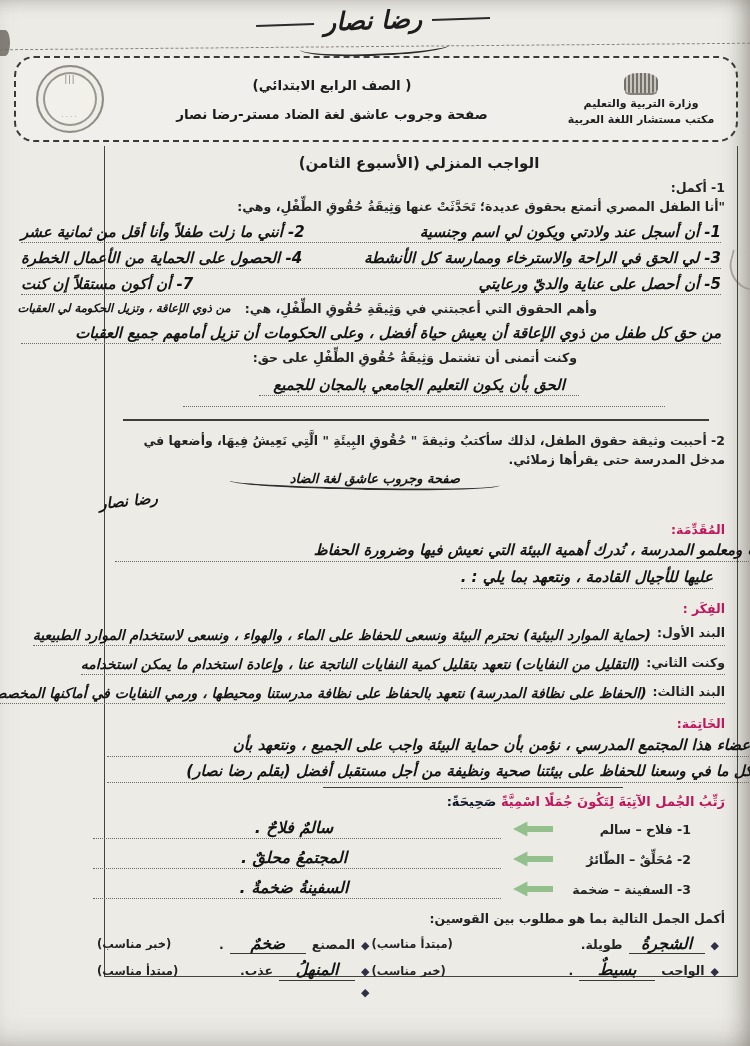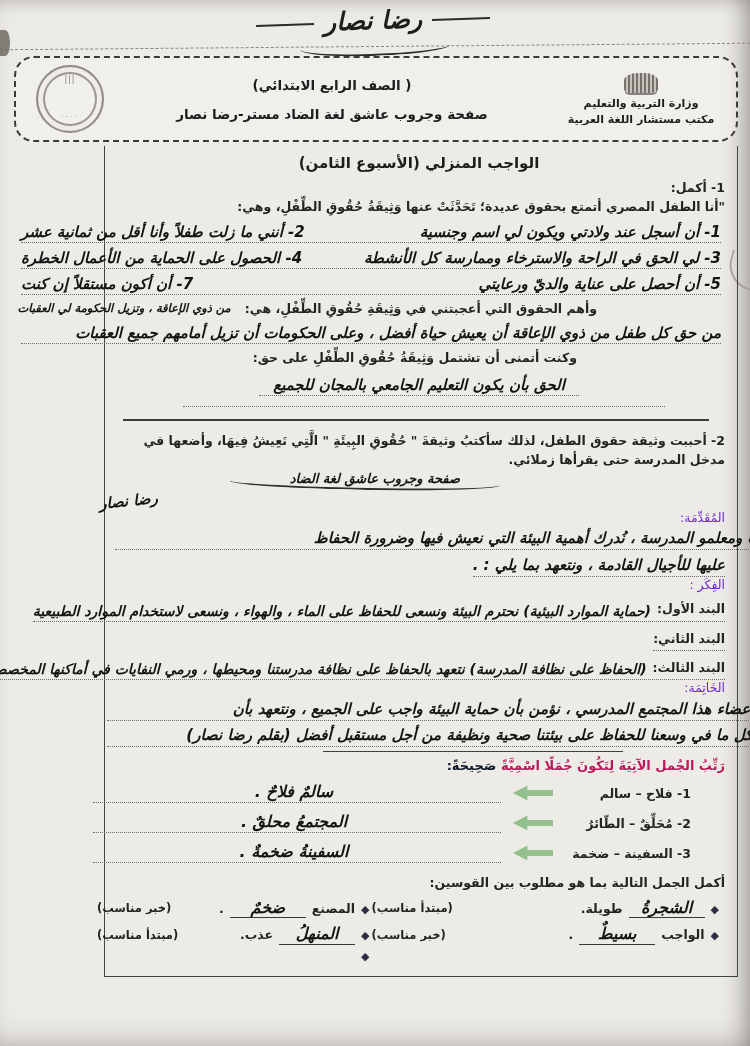--- a/index.html
+++ b/index.html
@@ -65,23 +65,23 @@
   .wish{width:fit-content;margin:8px auto 0;padding:0 14px 1px;}
   .dotted-rule{border-bottom:1.6px dotted #6d6a64;margin:10px 60px 0 70px;}
   .divider{border:none;border-top:2px solid #3e3c38;margin:12px 16px 10px 10px;}
 
   .stamp-line{position:relative;width:fit-content;margin:2px 265px 0 auto;
     font-size:13px;white-space:nowrap;}
   .stamp-line .swoosh{position:absolute;left:-60px;right:-40px;bottom:-4px;height:12px;
     border-bottom:2px solid #2e2e2e;border-radius:0 0 60% 40%;transform:rotate(1.5deg);}
   .sig2{width:fit-content;margin:6px auto 0 -14px;font-size:15px;transform:rotate(-6deg);}
 
-  .olive{color:#6d28d9;font-size:12.5px;font-weight:400;margin-top:0;}
+  .olive{color:#be185d;font-size:12.5px;font-weight:700;margin-top:12px;}
   .intro-hand{margin:4px -88px 0 2px;white-space:nowrap;padding-bottom:2px;}
-  .intro-hand2{margin:6px 0 0 2px;width:fit-content;margin-left:auto;padding-bottom:2px;}
+  .intro-hand2{margin:6px 12px 0 2px;width:fit-content;margin-left:auto;padding-bottom:2px;}
 
   .clause{display:flex;align-items:flex-end;gap:6px;margin:7px -100px 0 0;margin-left:-100px;margin-right:0;
     white-space:nowrap;border-bottom:1.6px dotted #6d6a64;padding-bottom:2px;width:max-content;direction:rtl;}
   .clause .p{flex:none;}
   .clause .hand{font-size:14px;}
 
   .closing-hand{margin:5px -60px 0 -6px;white-space:nowrap;padding-bottom:2px;}
   .short-rule{border:none;border-top:1.6px solid #3e3c38;width:300px;margin:4px 18px 4px auto;margin-right:auto;margin-left:210px;}
 
   .q3-title{margin-top:6px;font-size:13px;font-weight:800;}
@@ -184,21 +184,22 @@
     <div class="hand dot intro-hand">نحن طلاب ومعلمو المدرسة ، نُدرك أهمية البيئة التي نعيش فيها وضرورة الحفاظ</div>
     <div class="hand dot intro-hand2">عليها للأجيال القادمة ، ونتعهد بما يلي : .</div>
 
     <div class="olive">الفِكَر :</div>
 
     <div class="clause">
       <span class="p">البند الأول:</span>
       <span class="hand">(حماية الموارد البيئية) نحترم البيئة ونسعى للحفاظ على الماء ، والهواء ، ونسعى لاستخدام الموارد الطبيعية</span>
     </div>
     <div class="clause">
-      <span class="p">البند الثاني:</span>
+      <span class="p">وكنت الثاني:</span>
+      <span class="hand">(التقليل من النفايات) نتعهد بتقليل كمية النفايات الناتجة عنا ، وإعادة استخدام ما يمكن استخدامه</span>
     </div>
     <div class="clause">
       <span class="p">البند الثالث:</span>
       <span class="hand">(الحفاظ على نظافة المدرسة) نتعهد بالحفاظ على نظافة مدرستنا ومحيطها ، ورمي النفايات في أماكنها المخصصة</span>
     </div>
 
     <div class="olive">الخَاتِمَة:</div>
     <div class="hand dot closing-hand">نحن أعضاء هذا المجتمع المدرسي ، نؤمن بأن حماية البيئة واجب على الجميع ، ونتعهد بأن</div>
     <div class="hand dot closing-hand">نبذل كل ما في وسعنا للحفاظ على بيئتنا صحية ونظيفة من أجل مستقبل أفضل (بقلم رضا نصار)</div>
     <hr class="short-rule">

